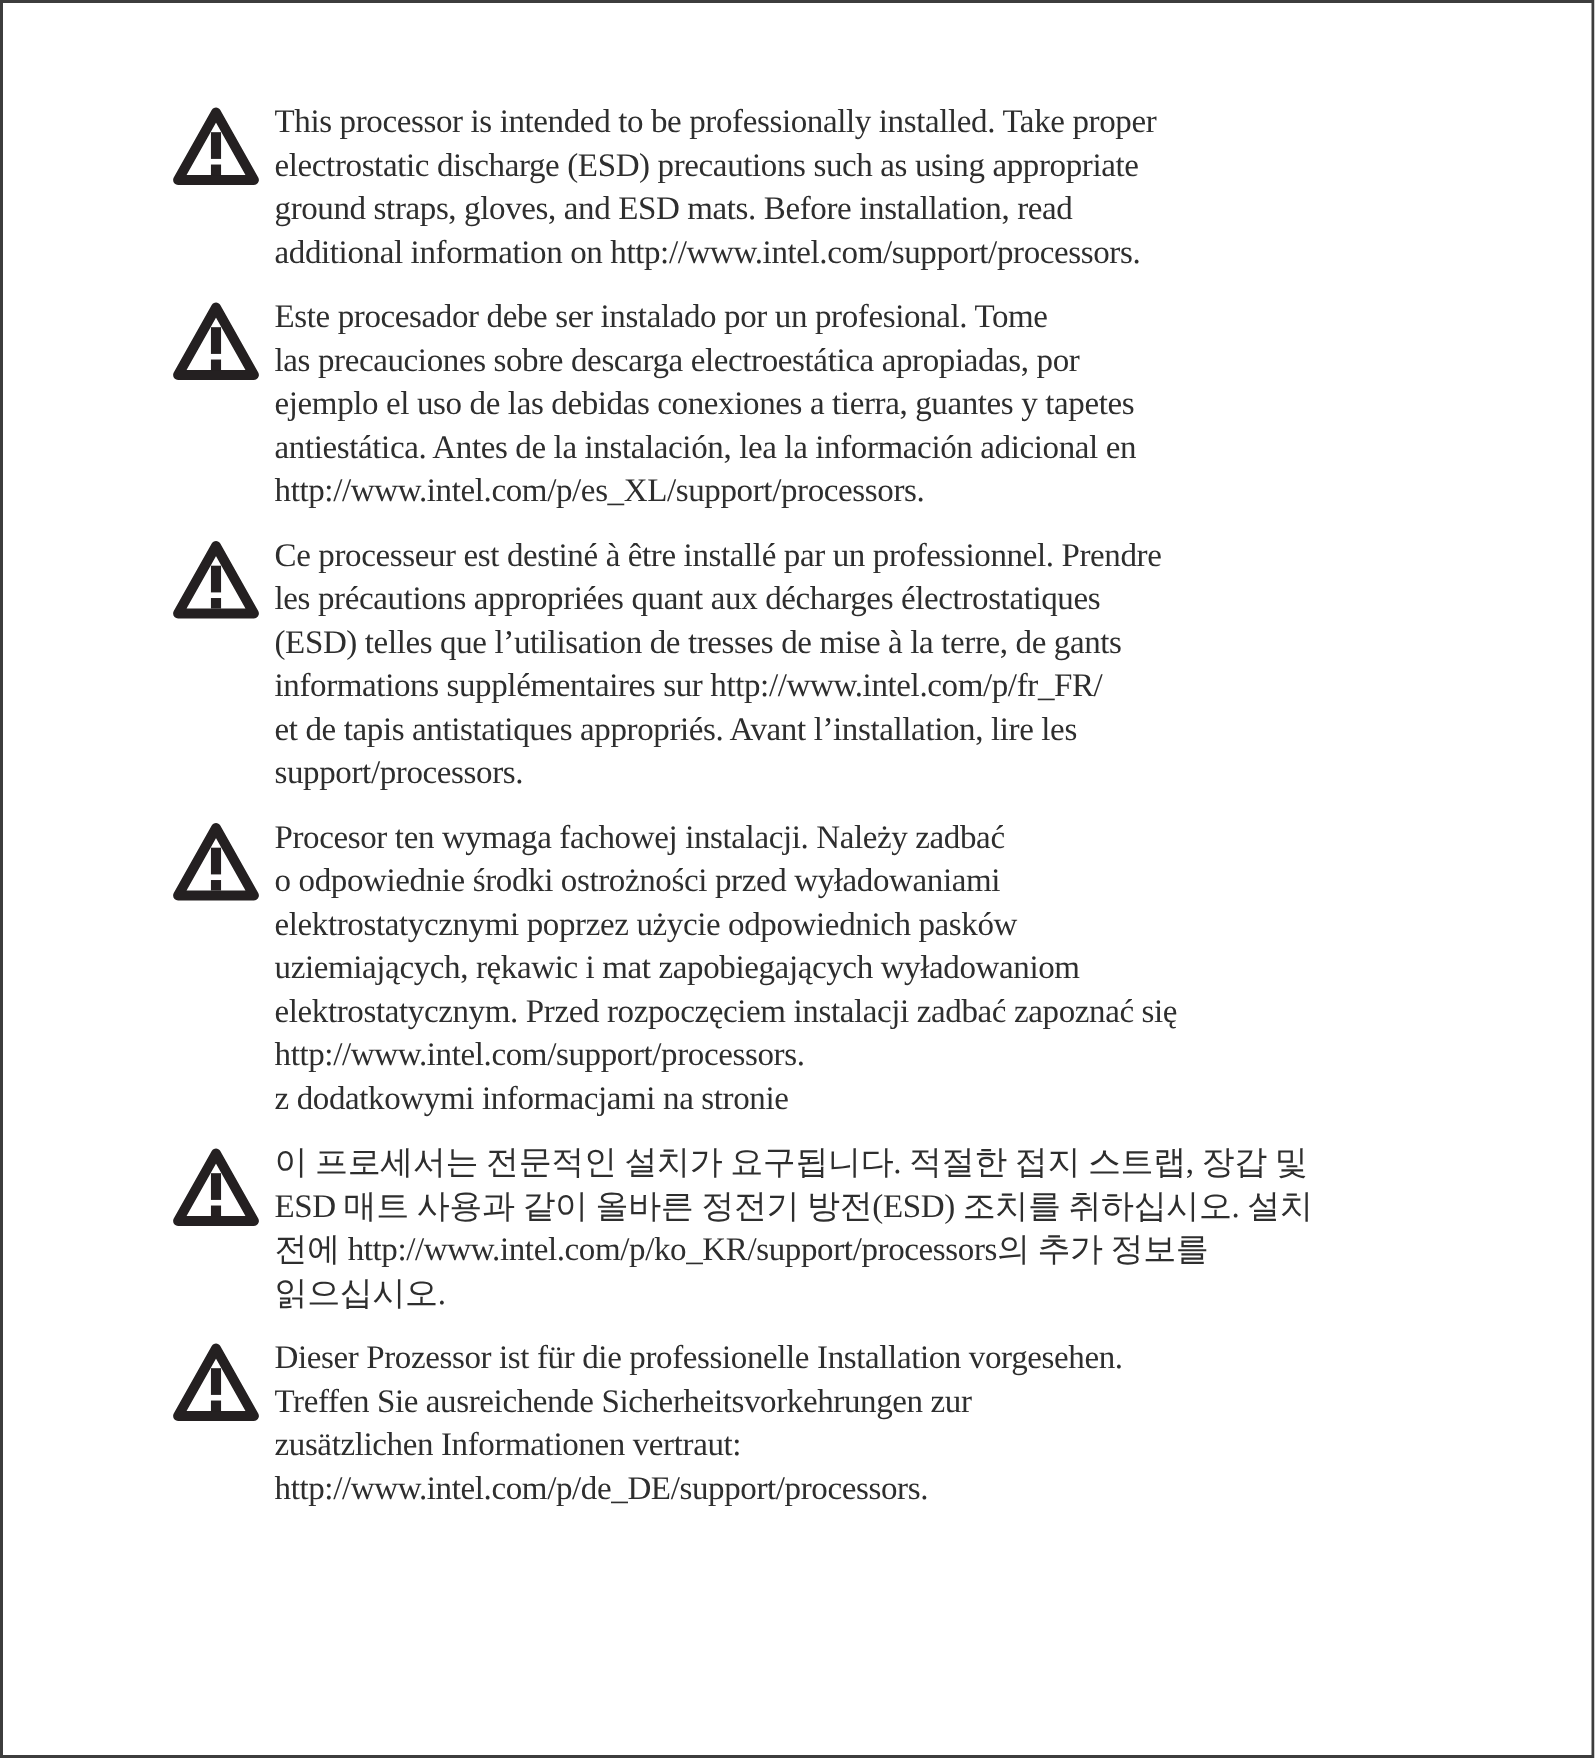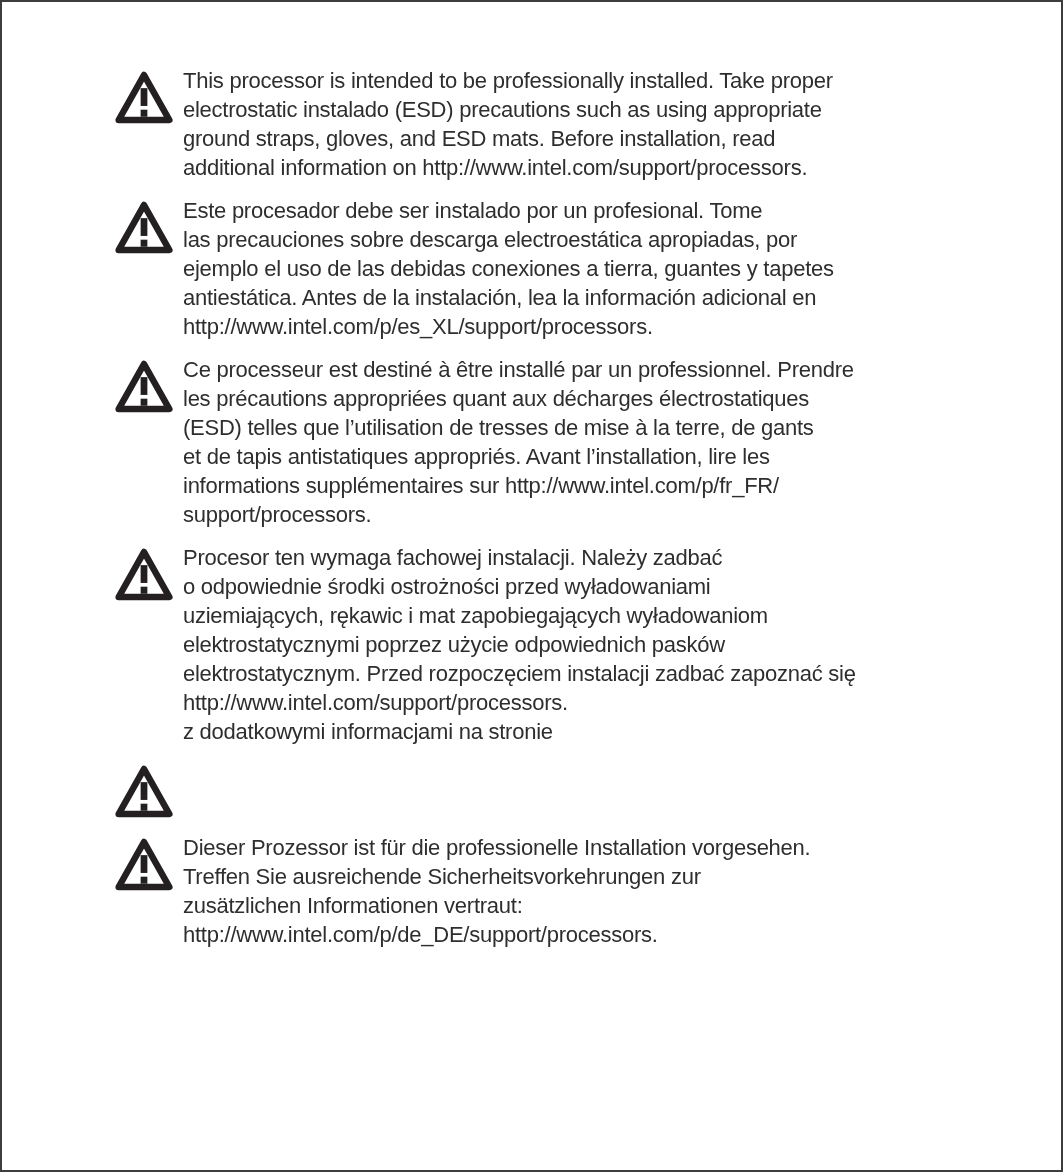--- a/index.html
+++ b/index.html
@@ -8,21 +8,21 @@
     background: #ffffff;
   }
   .page {
     position: relative;
     width: 1063px;
     height: 1172px;
     box-sizing: border-box;
     border: 2px solid #3d3d3d;
     background: #ffffff;
     padding: 64px 30px 0 112px;
-    font-family: Liberation Sans, sans-serif;
+    font-family: Liberation Serif, serif;
     color: #2e2e2e;
     overflow: hidden;
   }
   .notice {
     display: flex;
     align-items: flex-start;
     margin-bottom: 14px;
   }
   .icon-box {
     flex: 0 0 64px;
@@ -52,21 +52,21 @@
   <div class="notice" lang="en">
     <span class="icon-box">
       <svg viewBox="0 0 64 58" xmlns="http://www.w3.org/2000/svg">
         <path d="M32 5 L59 53 L5 53 Z" fill="none" stroke="#242021" stroke-width="7" stroke-linejoin="round"></path>
         <rect x="28.4" y="19" width="7.2" height="19" fill="#242021"></rect>
         <rect x="28.4" y="42" width="7.2" height="7.5" fill="#242021"></rect>
       </svg>
     </span>
     <div class="lines">
       <div class="line">This processor is intended to be professionally installed. Take proper</div>
-      <div class="line">electrostatic instalado (ESD) precautions such as using appropriate</div>
+      <div class="line">electrostatic discharge (ESD) precautions such as using appropriate</div>
       <div class="line">ground straps, gloves, and ESD mats. Before installation, read</div>
       <div class="line">additional information on http://www.intel.com/support/processors.</div>
     </div>
   </div>
 
   <div class="notice" lang="es">
     <span class="icon-box">
       <svg viewBox="0 0 64 58" xmlns="http://www.w3.org/2000/svg">
         <path d="M32 5 L59 53 L5 53 Z" fill="none" stroke="#242021" stroke-width="7" stroke-linejoin="round"></path>
         <rect x="28.4" y="19" width="7.2" height="19" fill="#242021"></rect>
@@ -87,53 +87,59 @@
       <svg viewBox="0 0 64 58" xmlns="http://www.w3.org/2000/svg">
         <path d="M32 5 L59 53 L5 53 Z" fill="none" stroke="#242021" stroke-width="7" stroke-linejoin="round"></path>
         <rect x="28.4" y="19" width="7.2" height="19" fill="#242021"></rect>
         <rect x="28.4" y="42" width="7.2" height="7.5" fill="#242021"></rect>
       </svg>
     </span>
     <div class="lines">
       <div class="line">Ce processeur est destiné à être installé par un professionnel. Prendre</div>
       <div class="line">les précautions appropriées quant aux décharges électrostatiques</div>
       <div class="line">(ESD) telles que l’utilisation de tresses de mise à la terre, de gants</div>
+      <div class="line">informations supplémentaires sur http://www.intel.com/p/fr_FR/</div>
       <div class="line">et de tapis antistatiques appropriés. Avant l’installation, lire les</div>
-      <div class="line">informations supplémentaires sur http://www.intel.com/p/fr_FR/</div>
       <div class="line">support/processors.</div>
     </div>
   </div>
 
   <div class="notice" lang="pl">
     <span class="icon-box">
       <svg viewBox="0 0 64 58" xmlns="http://www.w3.org/2000/svg">
         <path d="M32 5 L59 53 L5 53 Z" fill="none" stroke="#242021" stroke-width="7" stroke-linejoin="round"></path>
         <rect x="28.4" y="19" width="7.2" height="19" fill="#242021"></rect>
         <rect x="28.4" y="42" width="7.2" height="7.5" fill="#242021"></rect>
       </svg>
     </span>
     <div class="lines">
       <div class="line">Procesor ten wymaga fachowej instalacji. Należy zadbać</div>
       <div class="line">o odpowiednie środki ostrożności przed wyładowaniami</div>
+      <div class="line">elektrostatycznymi poprzez użycie odpowiednich pasków</div>
       <div class="line">uziemiających, rękawic i mat zapobiegających wyładowaniom</div>
-      <div class="line">elektrostatycznymi poprzez użycie odpowiednich pasków</div>
       <div class="line">elektrostatycznym. Przed rozpoczęciem instalacji zadbać zapoznać się</div>
       <div class="line">http://www.intel.com/support/processors.</div>
       <div class="line">z dodatkowymi informacjami na stronie</div>
     </div>
   </div>
 
   <div class="notice" lang="ko">
     <span class="icon-box">
       <svg viewBox="0 0 64 58" xmlns="http://www.w3.org/2000/svg">
         <path d="M32 5 L59 53 L5 53 Z" fill="none" stroke="#242021" stroke-width="7" stroke-linejoin="round"></path>
         <rect x="28.4" y="19" width="7.2" height="19" fill="#242021"></rect>
         <rect x="28.4" y="42" width="7.2" height="7.5" fill="#242021"></rect>
       </svg>
     </span>
+    <div class="lines">
+      <div class="line">이 프로세서는 전문적인 설치가 요구됩니다. 적절한 접지 스트랩, 장갑 및</div>
+      <div class="line">ESD 매트 사용과 같이 올바른 정전기 방전(ESD) 조치를 취하십시오. 설치</div>
+      <div class="line">전에 http://www.intel.com/p/ko_KR/support/processors의 추가 정보를</div>
+      <div class="line">읽으십시오.</div>
+    </div>
   </div>
 
   <div class="notice" lang="de">
     <span class="icon-box">
       <svg viewBox="0 0 64 58" xmlns="http://www.w3.org/2000/svg">
         <path d="M32 5 L59 53 L5 53 Z" fill="none" stroke="#242021" stroke-width="7" stroke-linejoin="round"></path>
         <rect x="28.4" y="19" width="7.2" height="19" fill="#242021"></rect>
         <rect x="28.4" y="42" width="7.2" height="7.5" fill="#242021"></rect>
       </svg>
     </span>

